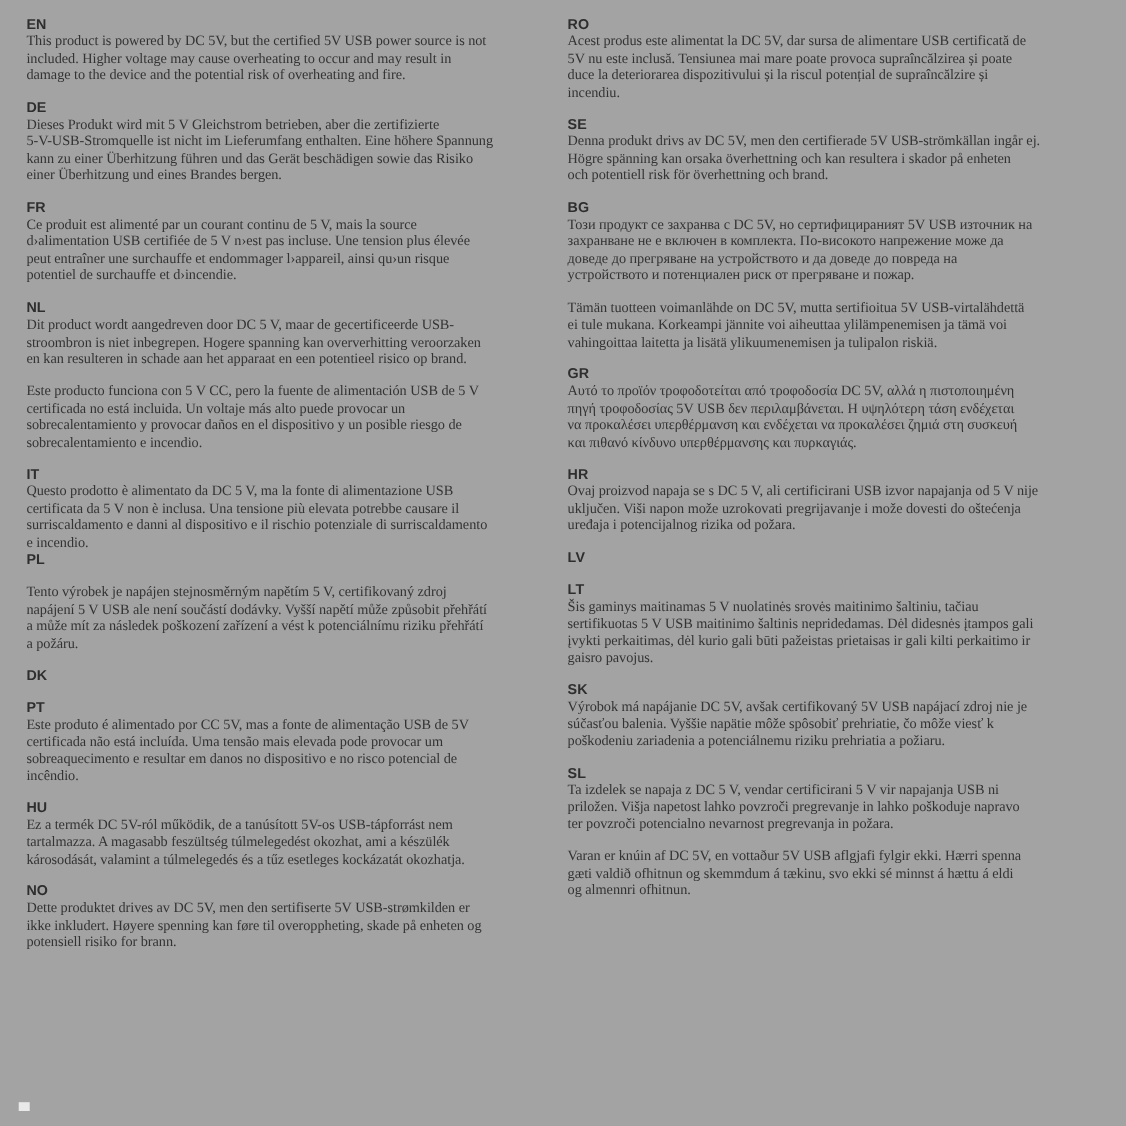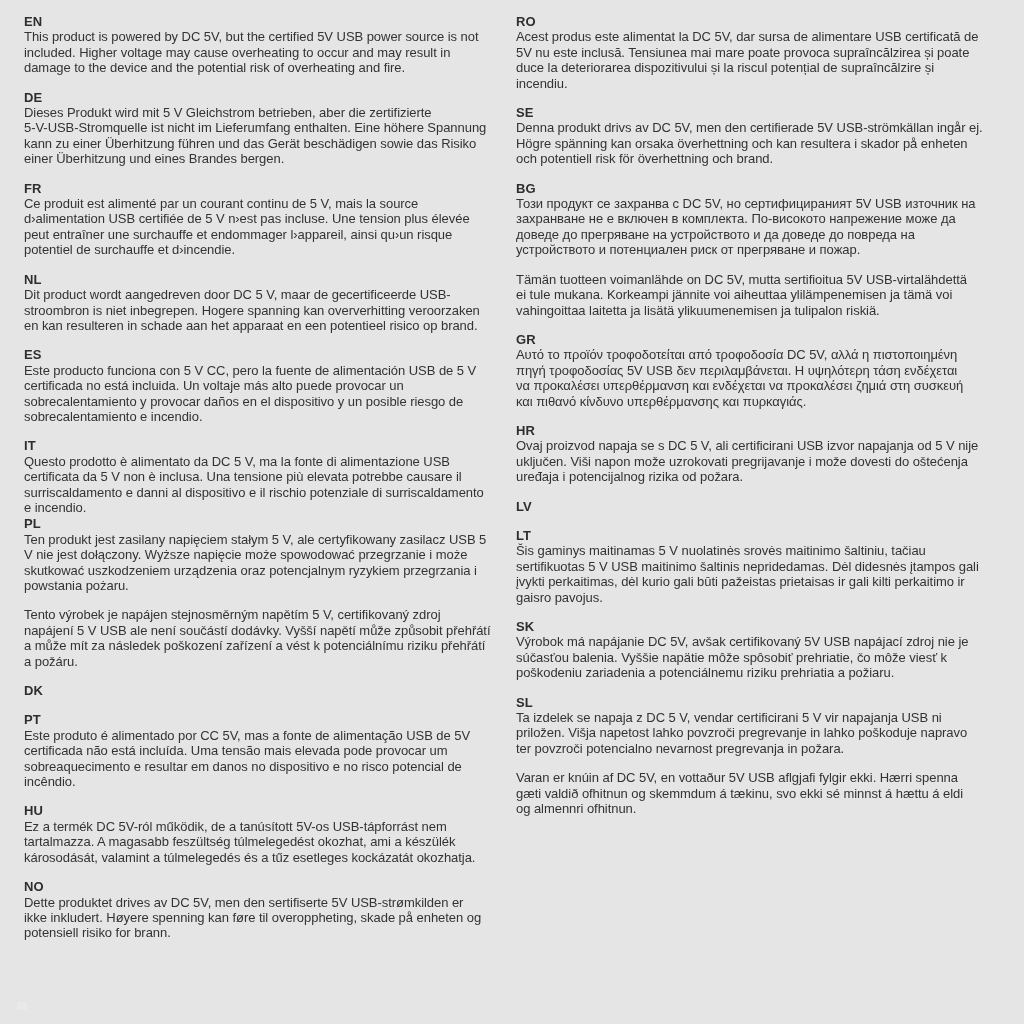--- a/index.html
+++ b/index.html
@@ -4,21 +4,21 @@
 <style>
   html, body {
     margin: 0;
     padding: 0;
     background: #ffffff;
   }
   .page {
     position: relative;
     width: 1024px;
     height: 1024px;
-    background: #e5e5e5;
+    background: #a3a3a3;
     box-sizing: border-box;
     padding: 14px 6px 0 24px;
     font-family: "Liberation Sans", "DejaVu Sans", sans-serif;
     color: #333333;
     overflow: hidden;
   }
   .columns {
     display: flex;
     align-items: flex-start;
   }
@@ -43,20 +43,21 @@
     letter-spacing: 0.1px;
   }
   .lang-text {
     margin: 0;
     padding: 0;
     font-size: 13px;
     line-height: 15.4px;
     white-space: pre;
     color: #333333;
     letter-spacing: -0.05px;
+    font-family: Liberation Serif, serif;
   }
   .scan-artifact {
     position: absolute;
     left: 17px;
     top: 1002px;
     width: 10px;
     height: 8px;
     background: #e9e9e9;
   }
 </style>
@@ -87,39 +88,34 @@
 peut entraîner une surchauffe et endommager l›appareil, ainsi qu›un risque
 potentiel de surchauffe et d›incendie.</p>
       </section>
       <section class="lang-section">
         <h2 class="lang-code">NL</h2>
         <p class="lang-text">Dit product wordt aangedreven door DC 5 V, maar de gecertificeerde USB-
 stroombron is niet inbegrepen. Hogere spanning kan oververhitting veroorzaken
 en kan resulteren in schade aan het apparaat en een potentieel risico op brand.</p>
       </section>
       <section class="lang-section">
-        <h2 class="lang-code">ES</h2>
         <p class="lang-text">Este producto funciona con 5 V CC, pero la fuente de alimentación USB de 5 V
 certificada no está incluida. Un voltaje más alto puede provocar un
 sobrecalentamiento y provocar daños en el dispositivo y un posible riesgo de
 sobrecalentamiento e incendio.</p>
       </section>
       <section class="lang-section tight">
         <h2 class="lang-code">IT</h2>
         <p class="lang-text">Questo prodotto è alimentato da DC 5 V, ma la fonte di alimentazione USB
 certificata da 5 V non è inclusa. Una tensione più elevata potrebbe causare il
 surriscaldamento e danni al dispositivo e il rischio potenziale di surriscaldamento
 e incendio.</p>
       </section>
       <section class="lang-section">
         <h2 class="lang-code">PL</h2>
-        <p class="lang-text">Ten produkt jest zasilany napięciem stałym 5 V, ale certyfikowany zasilacz USB 5
-V nie jest dołączony. Wyższe napięcie może spowodować przegrzanie i może
-skutkować uszkodzeniem urządzenia oraz potencjalnym ryzykiem przegrzania i
-powstania pożaru.</p>
       </section>
       <section class="lang-section">
         <p class="lang-text">Tento výrobek je napájen stejnosměrným napětím 5 V, certifikovaný zdroj
 napájení 5 V USB ale není součástí dodávky. Vyšší napětí může způsobit přehřátí
 a může mít za následek poškození zařízení a vést k potenciálnímu riziku přehřátí
 a požáru.</p>
       </section>
       <section class="lang-section">
         <h2 class="lang-code">DK</h2>
       </section>

